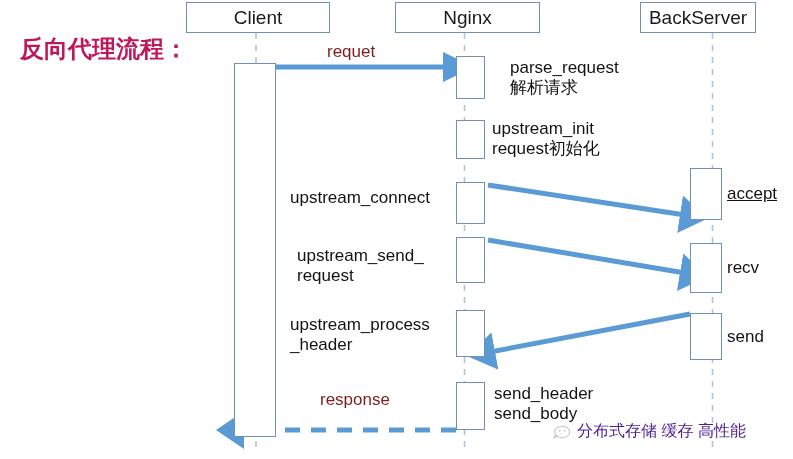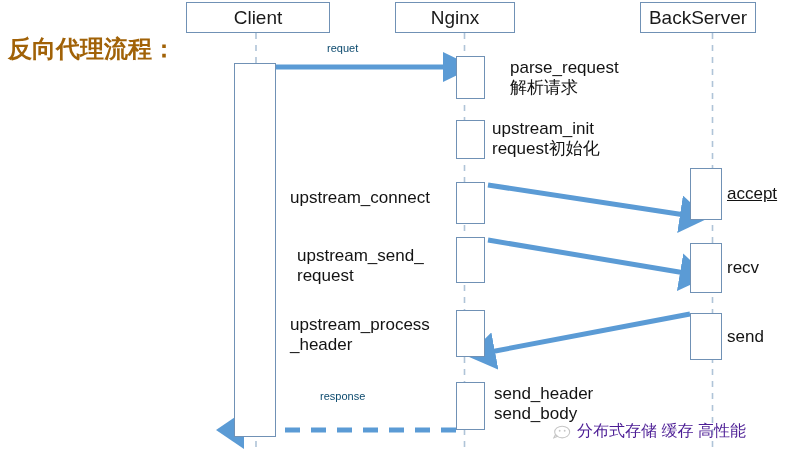--- a/index.html
+++ b/index.html
@@ -17,25 +17,25 @@
   }
   #svg-layer {
     position: absolute;
     left: 0;
     top: 0;
     width: 793px;
     height: 459px;
   }
   .page-title {
     position: absolute;
-    left: 8px;
+    left: 20px;
     top: 33px;
     font-size: 24px;
     font-weight: bold;
-    color: #a16207;
+    color: #be185d;
     letter-spacing: 0px;
     white-space: nowrap;
   }
   .actor-box {
     position: absolute;
     box-sizing: border-box;
     border: 1px solid #7091b5;
     background: #ffffff;
     display: flex;
     align-items: center;
@@ -58,22 +58,22 @@
   }
   .lbl {
     position: absolute;
     font-size: 17px;
     color: #131313;
     line-height: 1.18;
     white-space: pre;
   }
   .lbl-msg {
     position: absolute;
-    font-size: 11px;
-    color: #0c4a6e;
+    font-size: 17px;
+    color: #7f1d1d;
     white-space: nowrap;
   }
   .watermark {
     position: absolute;
     display: flex;
     align-items: center;
     gap: 4px;
     color: #4c1d95;
     font-size: 16px;
     white-space: nowrap;
@@ -86,21 +86,21 @@
   }
 </style>
 </head>
 <body>
 
 <div id="canvas">
 
   <div class="page-title">反向代理流程：</div>
 
   <div class="actor-box" style="left:186px; top:2px; width:144px; height:31px;">Client</div>
-  <div class="actor-box" style="left:395px; top:2px; width:120px; height:31px;">Nginx</div>
+  <div class="actor-box" style="left:395px; top:2px; width:145px; height:31px;">Nginx</div>
   <div class="actor-box" style="left:640px; top:2px; width:116px; height:31px;text-align:right;">BackServer</div>
 
   <svg id="svg-layer" viewBox="0 0 793 459" xmlns="http://www.w3.org/2000/svg">
     <defs>
       <marker id="ah" markerWidth="7" markerHeight="7" refX="1.2" refY="3" orient="auto" markerUnits="strokeWidth">
         <path d="M0,0 L6.2,3 L0,6 z" fill="#5B9BD5"></path>
       </marker>
       <marker id="ah-wide" markerWidth="6.4" markerHeight="7.6" refX="1.0" refY="3.8" orient="auto" markerUnits="strokeWidth">
         <path d="M0,0 L5.6,3.8 L0,7.6 z" fill="#5B9BD5"></path>
       </marker>

